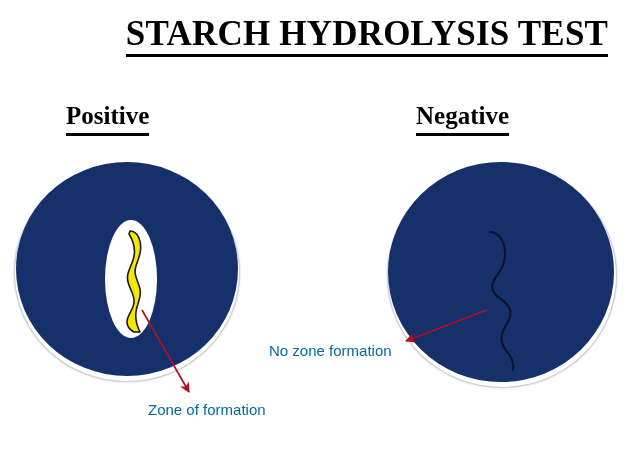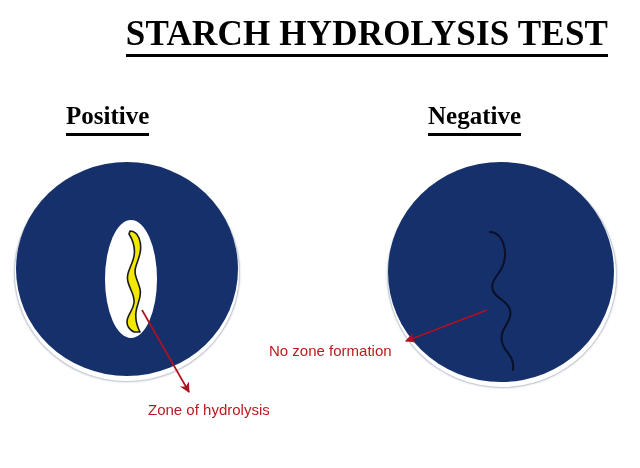--- a/index.html
+++ b/index.html
@@ -45,21 +45,21 @@
     font-weight: bold;
     font-size: 25px;
     color: #000000;
     white-space: nowrap;
   }
   .panel-label span.ul {
     border-bottom: 3px solid #000000;
     padding-bottom: 4px;
   }
   #label-positive { left: 66px; top: 102px; }
-  #label-negative { left: 428px; top: 102px; }
+  #label-negative { left: 416px; top: 102px; }
 
   
   .dish-wrap {
     position: absolute;
   }
   #dish-positive { left: 10px; top: 156px; width: 240px; height: 232px; }
   #dish-negative { left: 382px; top: 156px; width: 242px; height: 238px; }
 
   .dish-rim {
     position: absolute;
@@ -96,21 +96,21 @@
     left: 0;
     top: 0;
     overflow: visible;
   }
 
   
   .annotation-text {
     position: absolute;
     font-family: "Liberation Sans", sans-serif;
     font-size: 15px;
-    color: #b91c1c;
+    color: #0369a1;
     white-space: nowrap;
   }
   #ann-hydrolysis { left: 148px; top: 401px; }
   #ann-nozone { left: 269px; top: 342px; }
 
   #arrow-layer {
     position: absolute;
     left: 0;
     top: 0;
     width: 640px;
@@ -174,16 +174,16 @@
   <svg id="arrow-layer" viewBox="0 0 640 468">
     <defs>
       <marker id="arrowhead-red" markerWidth="7" markerHeight="7" refX="5.4" refY="3" orient="auto" markerUnits="strokeWidth">
         <path d="M0,0 L6,3 L0,6 L1.6,3 Z" fill="#B01020"></path>
       </marker>
     </defs>
     <line x1="142" y1="310" x2="189" y2="392" stroke="#B01020" stroke-width="1.7" marker-end="url(#arrowhead-red)"></line>
     <line x1="487" y1="310" x2="406" y2="341" stroke="#B01020" stroke-width="1.7" marker-end="url(#arrowhead-red)"></line>
   </svg>
 
-  <div class="annotation-text" id="ann-hydrolysis">Zone of hydrolysis</div>
+  <div class="annotation-text" id="ann-hydrolysis">Zone of formation</div>
   <div class="annotation-text" id="ann-nozone">No zone formation</div>
 
 </div>
 
 </body></html>

